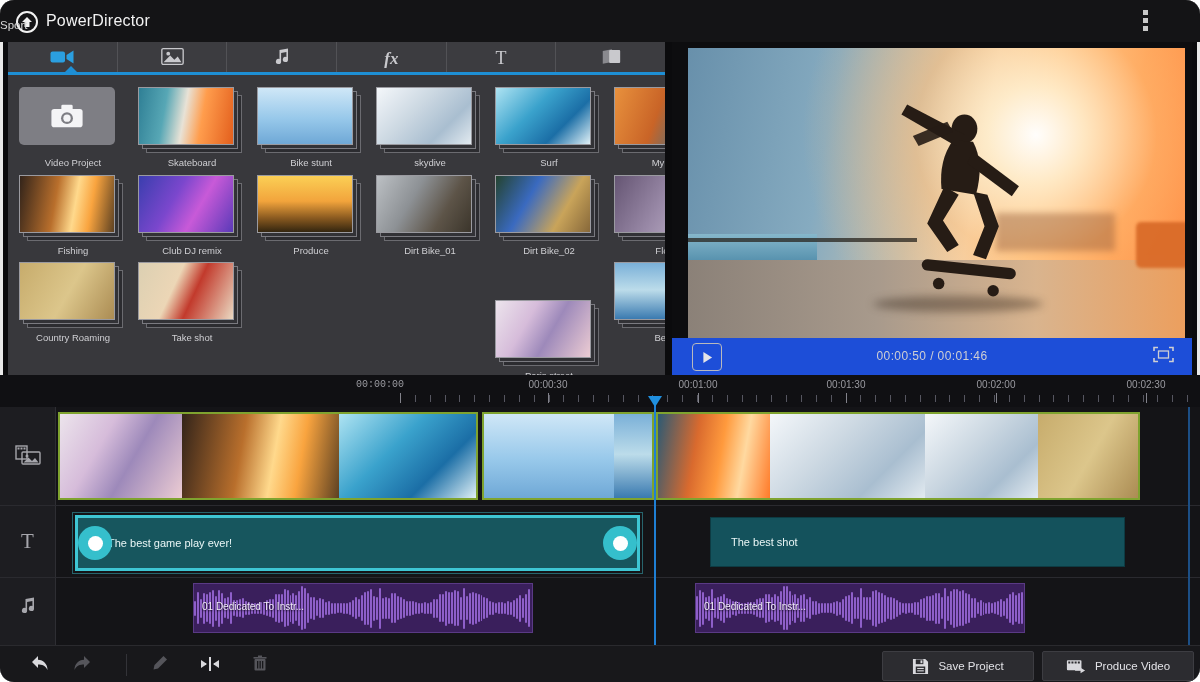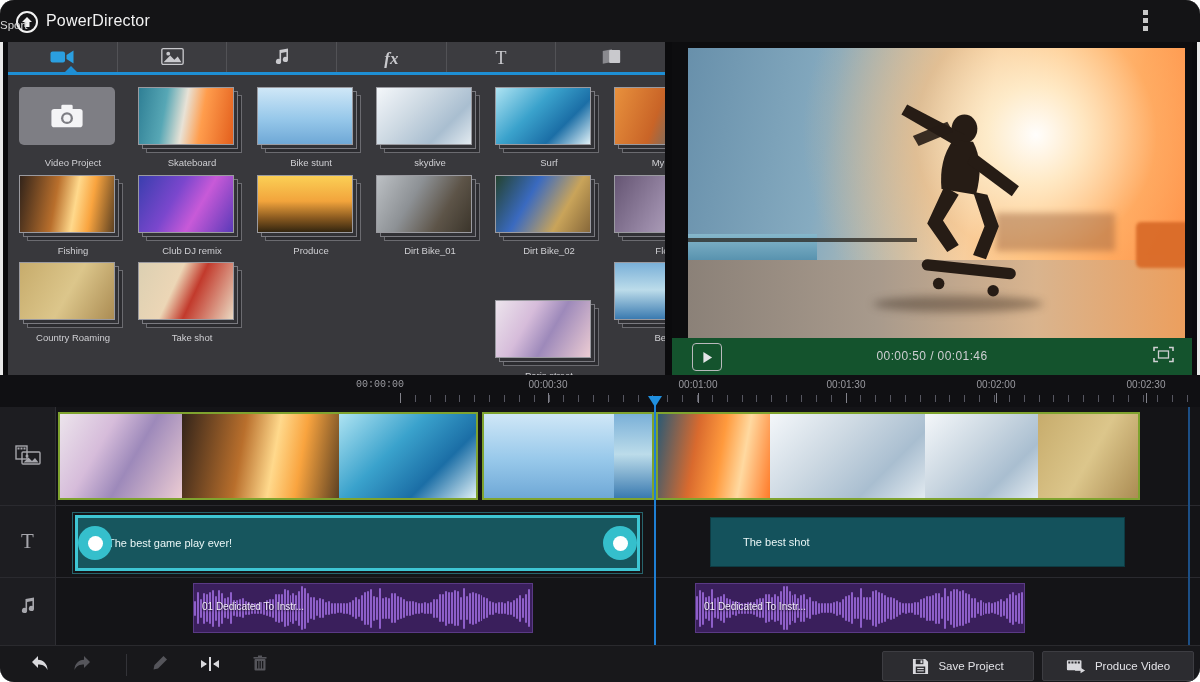--- a/index.html
+++ b/index.html
@@ -55,39 +55,39 @@
   .viewport{position:absolute;left:16px;top:6px;width:497px;height:290px;overflow:hidden;background:#000;}
   .sky{position:absolute;inset:0;background:linear-gradient(100deg,#6890ab 0%,#86abc0 28%,#c3bfb0 46%,#f2d9b8 57%,#ffc98e 68%,#ff9a4e 84%,#ff8138 100%);}
   .flare{position:absolute;inset:0;background:radial-gradient(circle at 70% 30%,rgba(255,255,255,.97) 0%,rgba(255,238,205,.88) 12%,rgba(255,190,120,.5) 30%,rgba(255,160,90,0) 58%);}
   .buildings{position:absolute;right:14%;bottom:30%;width:24%;height:13%;background:rgba(150,95,60,.45);filter:blur(3px);}
   .sea{position:absolute;left:0;bottom:25%;width:26%;height:11%;background:linear-gradient(#86b7cb,#4e8aa8);}
   .railing{position:absolute;left:0;bottom:33%;width:46%;height:4px;background:rgba(40,36,30,.75);}
   .promenade{position:absolute;left:0;bottom:0;width:100%;height:27%;background:linear-gradient(90deg,#8b8178 0%,#a89a8c 38%,#d9b48e 70%,#ec9f5e 100%);}
   .bus{position:absolute;right:-6px;bottom:24%;width:11%;height:16%;background:#d86a28;border-radius:5px;filter:blur(1.5px);opacity:.92;}
   .skater{position:absolute;left:150px;top:55px;}
   .skater-shadow{position:absolute;left:185px;bottom:26px;width:170px;height:16px;background:rgba(40,25,15,.38);border-radius:50%;filter:blur(4px);}
-  .pv-controls{position:absolute;left:0;top:296px;width:100%;height:37px;background:#14532d;}
+  .pv-controls{position:absolute;left:0;top:296px;width:100%;height:37px;background:#1d4ed8;}
   .play-btn{position:absolute;left:20px;top:5px;width:28px;height:26px;border:1px solid #b9b9bd;border-radius:4px;display:flex;align-items:center;justify-content:center;cursor:pointer;color:#e4e4e8;}
   .timecode{position:absolute;left:0;right:0;top:11px;text-align:center;color:#cfcfd3;font-size:12px;letter-spacing:.4px;}
   .fullscreen-btn{position:absolute;right:18px;top:8px;color:#cfcfd3;cursor:pointer;}
   
   .ruler{position:absolute;left:0;top:375px;width:100%;height:32px;background:#101013;}
   .ruler-label{position:absolute;top:4px;width:60px;margin-left:-30px;text-align:center;color:#9a9aa0;font-size:10px;}
   .tickstrip{position:absolute;left:392px;right:8px;top:20px;height:7px;
     background:repeating-linear-gradient(90deg,#565660 0 1px,transparent 1px 14.85px);background-position:8px 0;}
   .major-tick{position:absolute;top:18px;width:1px;height:10px;background:#83838b;}
   
   .tracks{position:absolute;left:0;top:407px;width:100%;height:238px;background:#141417;}
   .track-headers{position:absolute;left:0;top:0;width:55px;height:100%;background:#1d1d21;border-right:1px solid #2e2e33;}
   .trk-sep{position:absolute;left:0;width:100%;height:1px;background:#2a2a2f;}
   .trk-icon{position:absolute;left:0;width:55px;text-align:center;color:#a6a6ac;}
   .video-clip{position:absolute;top:5px;height:88px;border:2px solid #7fa32f;box-sizing:border-box;display:flex;overflow:hidden;background:#000;cursor:pointer;}
   .vseg{height:100%;}
   .title-clip{position:absolute;background:#14525c;border:1px solid #0d3b43;box-sizing:border-box;color:#eaf6f6;font-size:11px;display:flex;align-items:center;cursor:pointer;}
-  .title-clip span{padding-left:32px;white-space:nowrap;overflow:hidden;}
+  .title-clip span{padding-left:20px;white-space:nowrap;overflow:hidden;}
   .title-clip.selected{background:#17565e;border:3px solid #3ec6d4;outline:1px solid rgba(62,198,212,.45);outline-offset:2px;}
   .title-clip.selected span{padding-left:30px;}
   .trim-handle{position:absolute;top:50%;width:34px;height:34px;margin-top:-17px;background:#35bfcc;border-radius:50%;cursor:ew-resize;z-index:3;}
   .trim-handle::after{content:"";position:absolute;left:50%;top:50%;width:15px;height:15px;margin:-7.5px 0 0 -7.5px;background:#ffffff;border-radius:50%;}
   .audio-clip{position:absolute;background:#3a1f5c;border:1px solid #5a3a85;box-sizing:border-box;overflow:hidden;cursor:pointer;}
   .wave{position:absolute;inset:0;display:flex;align-items:center;}
   .wave i{display:block;width:2px;margin-right:1px;background:#8e5fc9;border-radius:1px;}
   .audio-label{position:absolute;left:8px;top:50%;margin-top:-7px;color:#f0eaf8;font-size:10px;text-shadow:0 1px 2px rgba(0,0,0,.8);white-space:nowrap;z-index:2;}
   .playhead-line{position:absolute;width:2px;background:#1f7fd4;z-index:5;}
   .playhead-tri{position:absolute;width:0;height:0;border-left:7px solid transparent;border-right:7px solid transparent;border-top:11px solid #2090e0;z-index:6;cursor:grab;}

